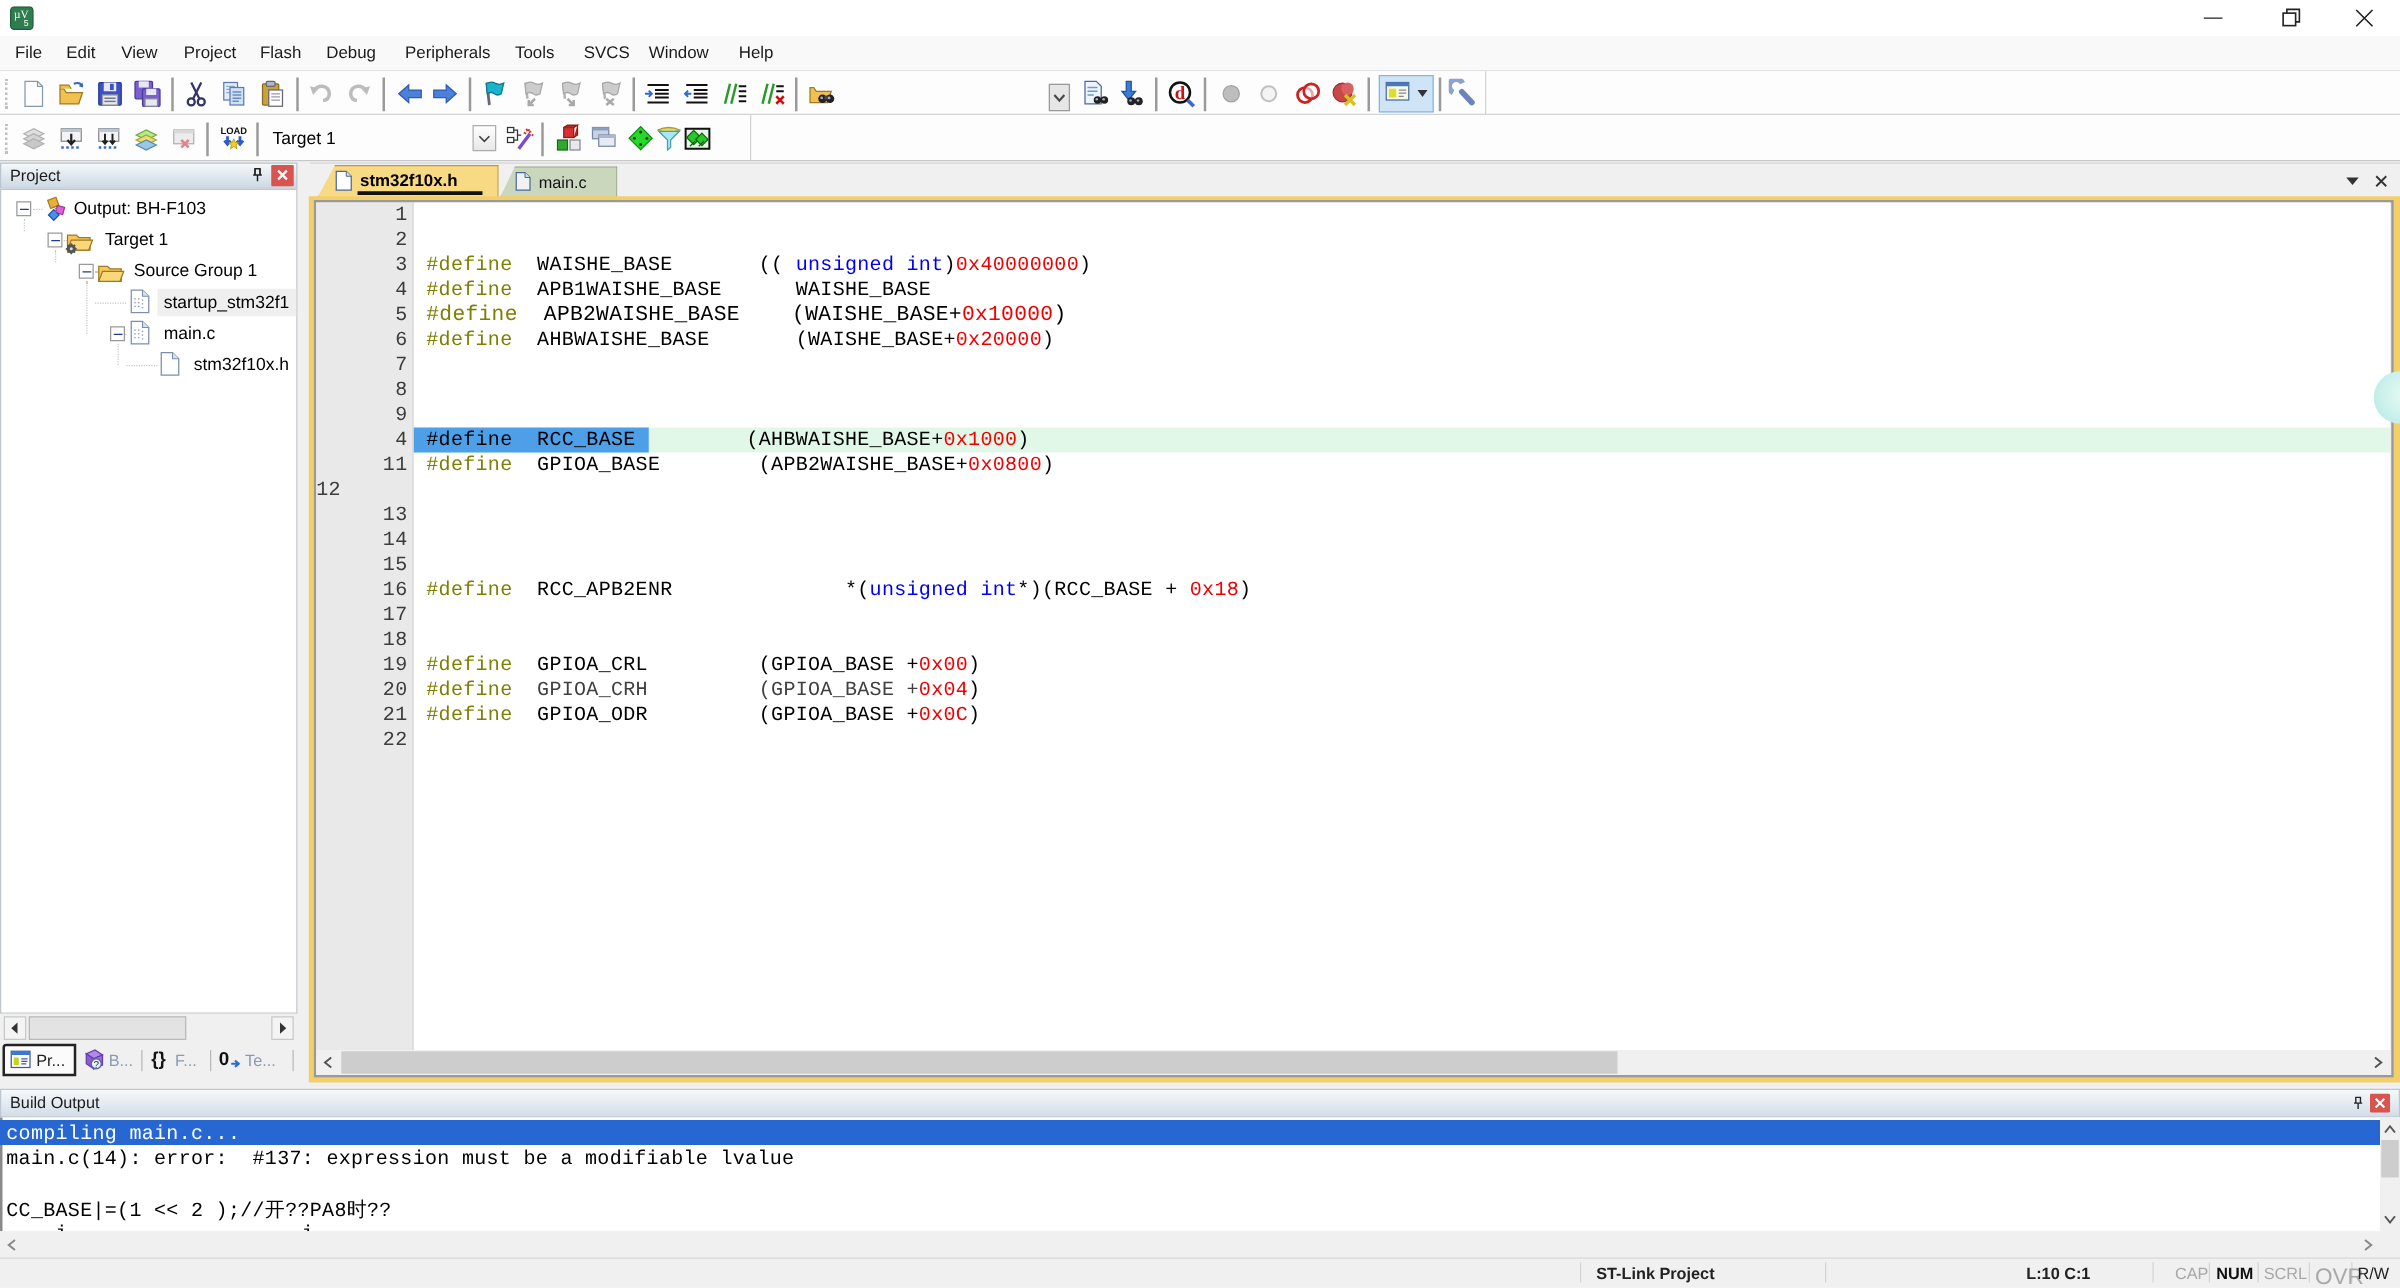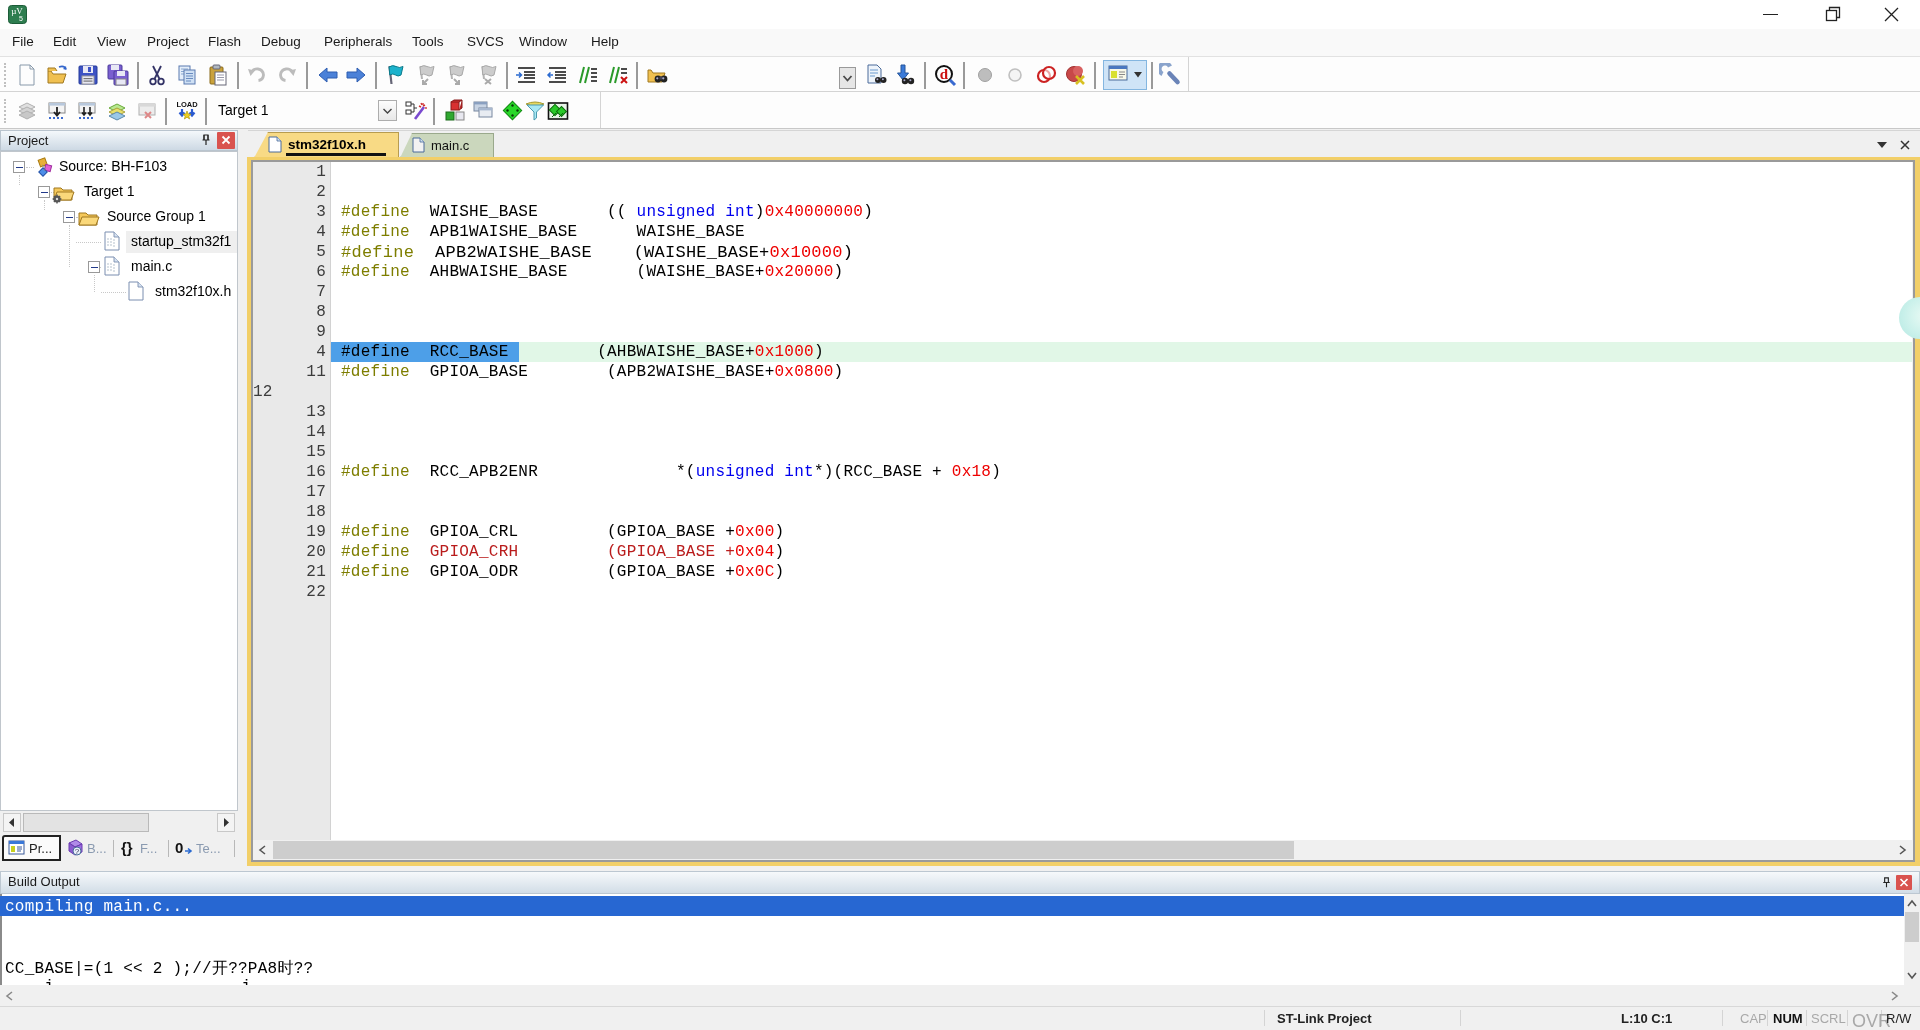--- a/index.html
+++ b/index.html
@@ -434,21 +434,21 @@
     <div class="abs" style="left:88px;top:261px;width:12px;height:12px;background:#fff;border:1px solid #999;"></div>
       <div class="abs" style="left:90.5px;top:266.5px;width:7px;height:1.6px;background:#223a8a;"></div>
     <div class="abs" style="left:33px;top:156px;">
         <svg width="22" height="22" viewBox="0 0 22 22">
           <path d="M6 3 h7 v7 h-7 Z" transform="rotate(-20 9 6)" fill="#e8b03a" stroke="#a87a10"></path>
           <path d="M12 9 h6 v6 h-6 Z" transform="rotate(15 15 12)" fill="#e060d8" stroke="#a030a0"></path>
           <path d="M7 13 h6 v6 h-6 Z" transform="rotate(45 10 16)" fill="#4d8ee8" stroke="#2050a8"></path>
           <path d="M9 9 L13 12 M12 15 L11 13" stroke="#888" stroke-width="0.8"></path>
         </svg>
       </div>
-    <div class="abs" style="left:59px;top:158px;font-size:14px;color:#000;">Source: BH-F103</div>
+    <div class="abs" style="left:59px;top:158px;font-size:14px;color:#000;">Output: BH-F103</div>
     <div class="abs" style="left:52px;top:182px;">
         <svg width="24" height="22" viewBox="0 0 24 22">
           <path d="M2 6 H9 L11 8 H20 V18 H2 Z" fill="#f5c85a" stroke="#a07820"></path>
           <path d="M2 18 L5 10 H22 L19 18 Z" fill="#fad87a" stroke="#a07820"></path>
           <circle cx="5" cy="17" r="3.6" fill="#555"></circle>
           <path d="M5 12.6 v2 M5 19.4 v2 M0.6 17 h2 M9.4 17 h-2 M1.9 13.9 l1.4 1.4 M8.1 20.1 l-1.4 -1.4 M1.9 20.1 l1.4 -1.4 M8.1 13.9 l-1.4 1.4" stroke="#555" stroke-width="1.4"></path>
           <circle cx="5" cy="17" r="1.2" fill="#ddd"></circle>
         </svg>
       </div>
     <div class="abs" style="left:84px;top:183px;font-size:14px;color:#000;">Target 1</div>
@@ -623,21 +623,21 @@
   </div>
   <div id="code">
     <div class="abs mono" style="left:341px;top:203px;font-size:16px;letter-spacing:0.25px;white-space:pre;"><span style="color:#7e7e00">#define</span><span style="color:#000000">  WAISHE_BASE       </span><span style="color:#000000">(( </span><span style="color:#0000ee">unsigned int</span><span style="color:#000000">)</span><span style="color:#ee0000">0x40000000</span><span style="color:#000000">)</span></div>
     <div class="abs mono" style="left:341px;top:223px;font-size:16px;letter-spacing:0.25px;white-space:pre;"><span style="color:#7e7e00">#define</span><span style="color:#000000">  APB1WAISHE_BASE      WAISHE_BASE</span></div>
     <div class="abs mono" style="left:341px;top:243px;font-size:17px;letter-spacing:0.25px;white-space:pre;"><span style="color:#7e7e00">#define</span><span style="color:#000000">  APB2WAISHE_BASE    (WAISHE_BASE+</span><span style="color:#ee0000">0x10000</span><span style="color:#000000">)</span></div>
     <div class="abs mono" style="left:341px;top:263px;font-size:16px;letter-spacing:0.25px;white-space:pre;"><span style="color:#7e7e00">#define</span><span style="color:#000000">  AHBWAISHE_BASE       (WAISHE_BASE+</span><span style="color:#ee0000">0x20000</span><span style="color:#000000">)</span></div>
     <div class="abs mono" style="left:341px;top:343px;font-size:16px;letter-spacing:0.25px;white-space:pre;"><span style="color:#000000">#define  RCC_BASE</span><span style="color:#000000">         (AHBWAISHE_BASE+</span><span style="color:#ee0000">0x1000</span><span style="color:#000000">)</span></div>
     <div class="abs mono" style="left:341px;top:363px;font-size:16px;letter-spacing:0.25px;white-space:pre;"><span style="color:#7e7e00">#define</span><span style="color:#000000">  GPIOA_BASE        (APB2WAISHE_BASE+</span><span style="color:#ee0000">0x0800</span><span style="color:#000000">)</span></div>
     <div class="abs mono" style="left:341px;top:463px;font-size:16px;letter-spacing:0.25px;white-space:pre;"><span style="color:#7e7e00">#define</span><span style="color:#000000">  RCC_APB2ENR              *(</span><span style="color:#0000ee">unsigned int</span><span style="color:#000000">*)(RCC_BASE + </span><span style="color:#ee0000">0x18</span><span style="color:#000000">)</span></div>
     <div class="abs mono" style="left:341px;top:523px;font-size:16px;letter-spacing:0.25px;white-space:pre;"><span style="color:#7e7e00">#define</span><span style="color:#000000">  GPIOA_CRL         (GPIOA_BASE +</span><span style="color:#ee0000">0x00</span><span style="color:#000000">)</span></div>
-    <div class="abs mono" style="left:341px;top:543px;font-size:16px;letter-spacing:0.25px;white-space:pre;"><span style="color:#7e7e00">#define</span><span style="color:#b91c1c">  GPIOA_CRH         (GPIOA_BASE +</span><span style="color:#ee0000">0x04</span><span style="color:#000000">)</span></div>
+    <div class="abs mono" style="left:341px;top:543px;font-size:16px;letter-spacing:0.25px;white-space:pre;"><span style="color:#7e7e00">#define</span><span style="color:#404040">  GPIOA_CRH         (GPIOA_BASE +</span><span style="color:#ee0000">0x04</span><span style="color:#000000">)</span></div>
     <div class="abs mono" style="left:341px;top:563px;font-size:16px;letter-spacing:0.25px;white-space:pre;"><span style="color:#7e7e00">#define</span><span style="color:#000000">  GPIOA_ODR         (GPIOA_BASE +</span><span style="color:#ee0000">0x0C</span><span style="color:#000000">)</span></div>
   </div>
 
   <div class="abs" style="left:253px;top:840px;width:1659px;height:20px;background:#f0f0f0;"></div>
   <div class="abs" style="left:255px;top:842px;width:16px;height:16px;">
       <svg width="16" height="16" viewBox="0 0 16 16">
         <path d="M10 4 L5 8 L10 12" fill="none" stroke="#555" stroke-width="1.6"></path>
       </svg>
     </div>
   <div class="abs" style="left:273px;top:841px;width:1021px;height:18px;background:#cdcdcd;"></div>
@@ -656,20 +656,21 @@
   </div>
   <div class="abs" style="left:1896px;top:875px;width:16px;height:15px;background:#d9534f;border-radius:1px;">
     <svg width="16" height="15" viewBox="0 0 16 15" stroke="#fff" stroke-width="1.7">
         <path d="M4.5 4 L11.5 11 M11.5 4 L4.5 11"></path>
       </svg>
   </div>
 
   <div class="abs" style="left:0;top:894px;width:1920px;height:91px;background:#fff;border-left:2px solid #8a8a8a;"></div>
   <div class="abs" style="left:0;top:896px;width:1904px;height:20px;background:#2767d2;"></div>
   <div class="abs mono" style="left:5px;top:898px;font-size:16px;letter-spacing:0.25px;color:#fff;white-space:pre;">compiling main.c...</div>
+  <div class="abs mono" style="left:5px;top:918px;font-size:16px;letter-spacing:0.25px;color:#000;white-space:pre;">main.c(14): error:  #137: expression must be a modifiable lvalue</div>
   <div class="abs mono" style="left:5px;top:958px;font-size:16px;letter-spacing:0.25px;color:#000;white-space:pre;">CC_BASE|=(1 &lt;&lt; 2 );//开??PA8时??</div>
   <div class="abs mono" style="left:5px;top:978px;width:800px;height:7px;overflow:hidden;font-size:16px;letter-spacing:0.25px;color:#000;white-space:pre;">.   i      .     .      i     .</div>
 
   <div class="abs" style="left:1904px;top:894px;width:16px;height:91px;background:#f0f0f0;"></div>
   <div class="abs" style="left:1904px;top:896px;">
       <svg width="16" height="16" viewBox="0 0 16 16">
         <path d="M4 10 L8 5 L12 10" fill="none" stroke="#555" stroke-width="1.6"></path>
       </svg>
     </div>
   <div class="abs" style="left:1905px;top:912px;width:14px;height:30px;background:#cdcdcd;"></div>

